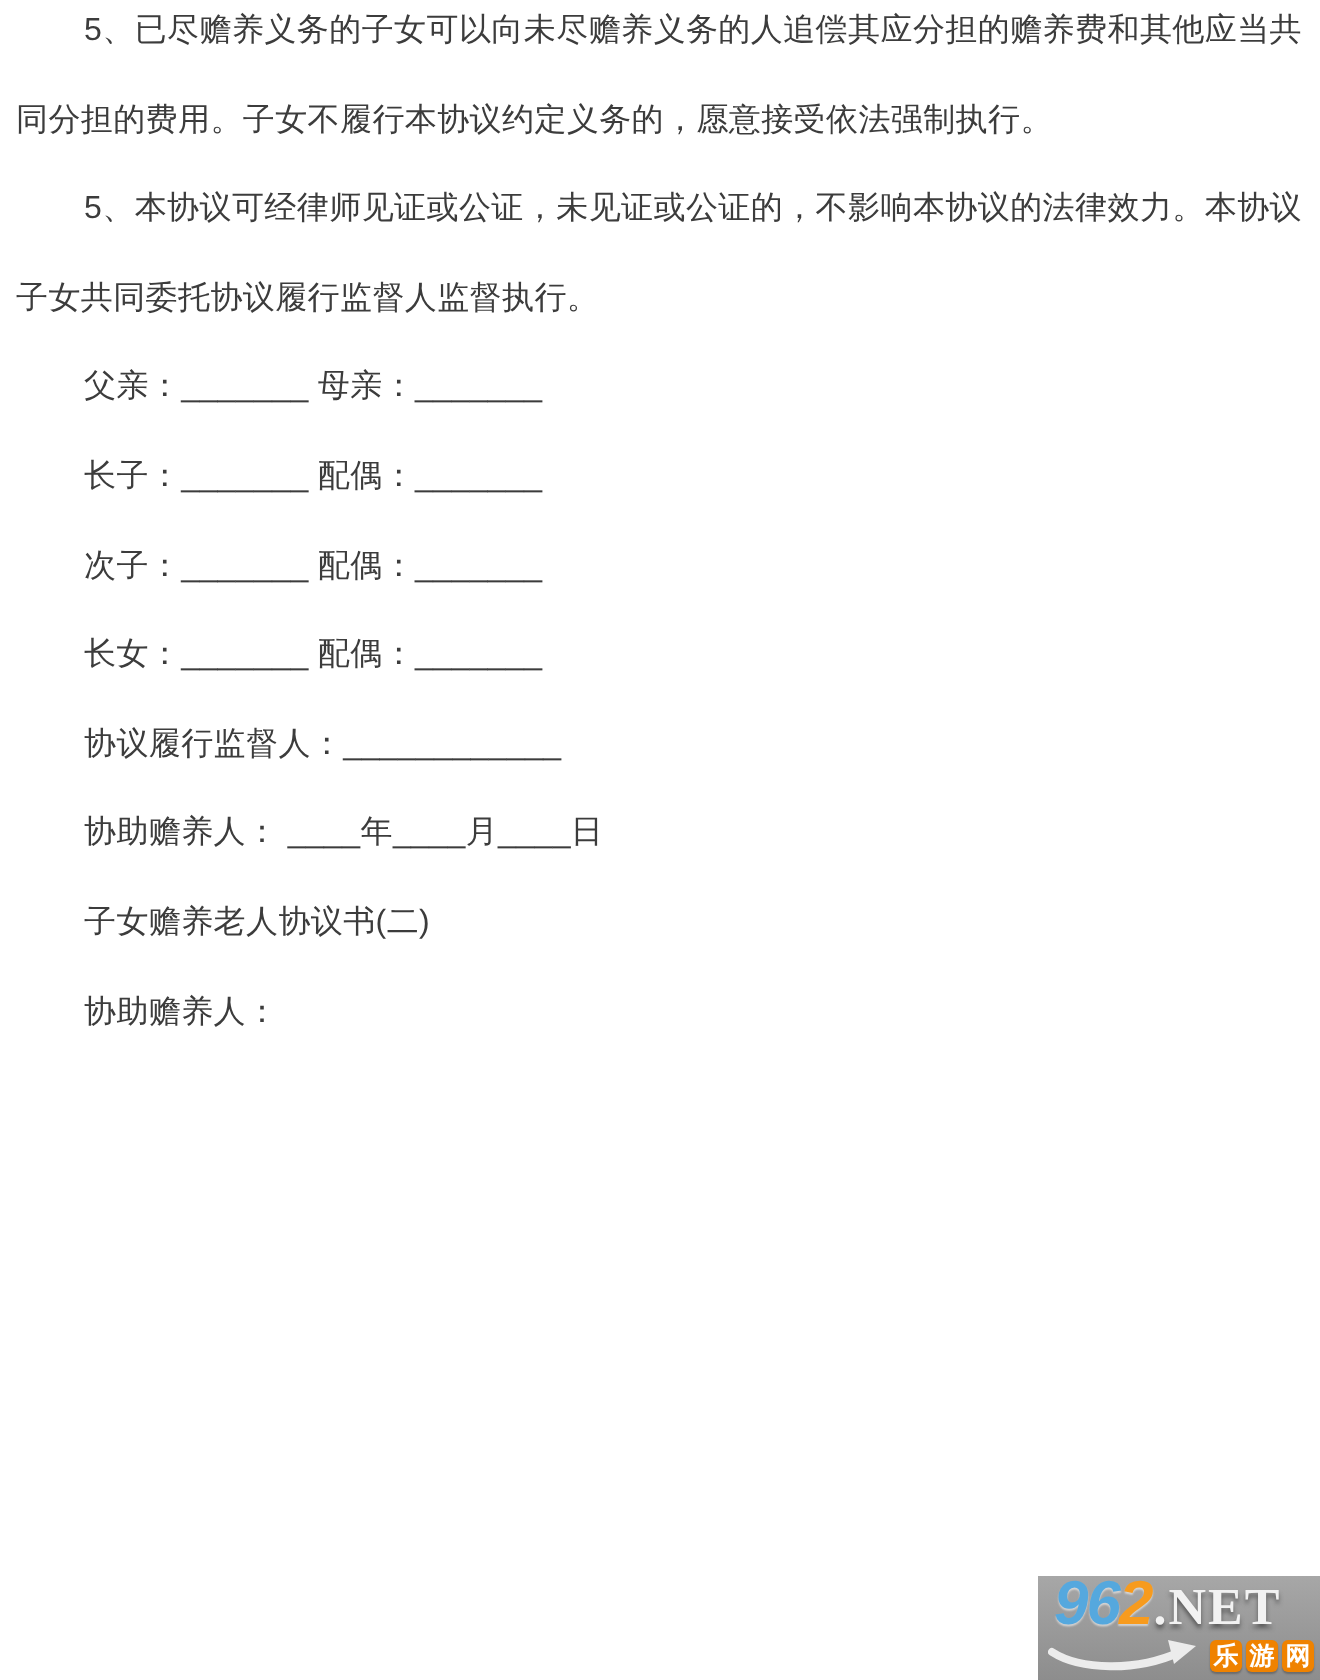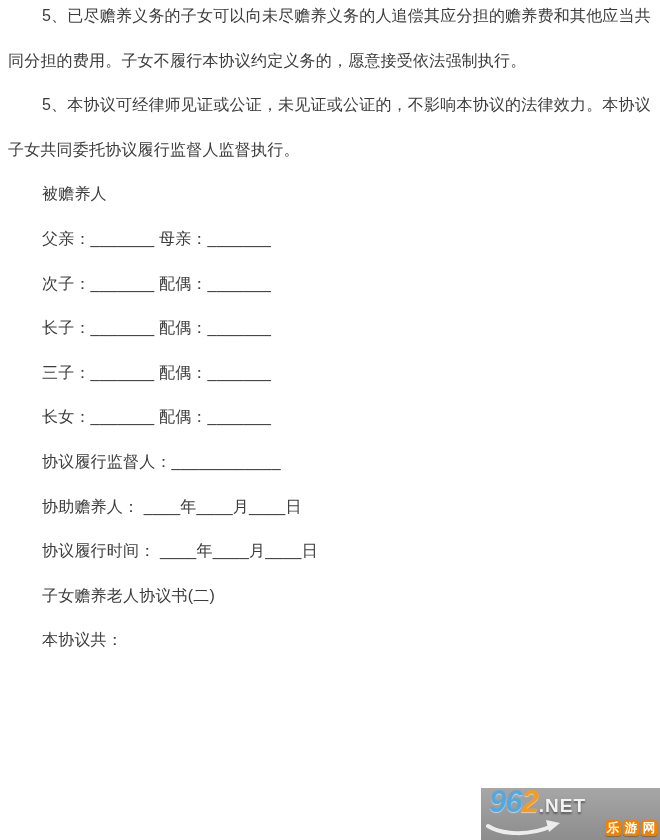--- a/index.html
+++ b/index.html
@@ -29,41 +29,42 @@
     color:var(--color-text);
     text-indent:34px;
     text-align:justify;
     letter-spacing:0.2px;
   }
   .doc p.bold{font-weight:normal;}
 
   
   .watermark{
     position:absolute;right:0;bottom:0;
-    width:179px;height:52px;
+    width:141px;height:52px;
     background:linear-gradient(180deg,var(--color-wm_bg_top),var(--color-wm_bg_bottom));
     overflow:hidden;
     text-align:right;
   }
   .wm-top{
     position:absolute;top:-2px;left:8px;right:4px;
     display:flex;align-items:baseline;white-space:nowrap;
   }
   .wm-num{
     font-size:31px;font-weight:bold;font-style:italic;
     line-height:32px;letter-spacing:-1px;
     text-shadow:0 1px 1px rgba(255,255,255,0.55);
   }
   .wm-96{color:var(--color-logo_blue);}
   .wm-2{color:var(--color-logo_orange);}
   .wm-net{
     color:var(--color-net_white);
-    font-size:19px;font-weight:bold;letter-spacing:1px;
+    font-size:26px;font-weight:bold;letter-spacing:1px;
     margin-left:1px;
     text-shadow:0 2px 2px rgba(80,80,80,0.85);
+    font-family:Liberation Serif, serif;
   }
   .wm-bottom{
     position:absolute;left:5px;right:3px;bottom:3px;
     display:flex;align-items:center;justify-content:space-between;
   }
   .wm-swoosh{width:76px;height:18px;flex:0 0 auto;}
   .wm-tiles{display:flex;gap:2px;}
   .wm-tile{
     display:inline-flex;align-items:center;justify-content:center;
     width:16px;height:16px;
@@ -72,31 +73,28 @@
     color:#ffffff;font-size:12.5px;font-weight:bold;
     box-shadow:0 1px 1px rgba(0,0,0,0.25);
   }
 </style>
 </head>
 <body>
 
 <div class="doc">
   <p>5、已尽赡养义务的子女可以向未尽赡养义务的人追偿其应分担的赡养费和其他应当共同分担的费用。子女不履行本协议约定义务的，愿意接受依法强制执行。</p>
   <p>5、本协议可经律师见证或公证，未见证或公证的，不影响本协议的法律效力。本协议子女共同委托协议履行监督人监督执行。</p>
-  <p>被赡养人</p>
   <p>父亲：_______ 母亲：_______</p>
+  <p>长子：_______ 配偶：_______</p>
   <p>次子：_______ 配偶：_______</p>
-  <p>长子：_______ 配偶：_______</p>
-  <p>三子：_______ 配偶：_______</p>
   <p>长女：_______ 配偶：_______</p>
   <p>协议履行监督人：____________</p>
   <p>协助赡养人： ____年____月____日</p>
-  <p>协议履行时间： ____年____月____日</p>
   <p class="bold">子女赡养老人协议书(二)</p>
-  <p>本协议共：</p>
+  <p>协助赡养人：</p>
 </div>
 
 <div class="watermark">
   <div class="wm-top">
     <span class="wm-num wm-96">96</span>
     <span class="wm-num wm-2">2</span>
     <span class="wm-net">.NET</span>
   </div>
   <div class="wm-bottom">
     <svg class="wm-swoosh" viewBox="0 0 76 18" aria-hidden="true">

